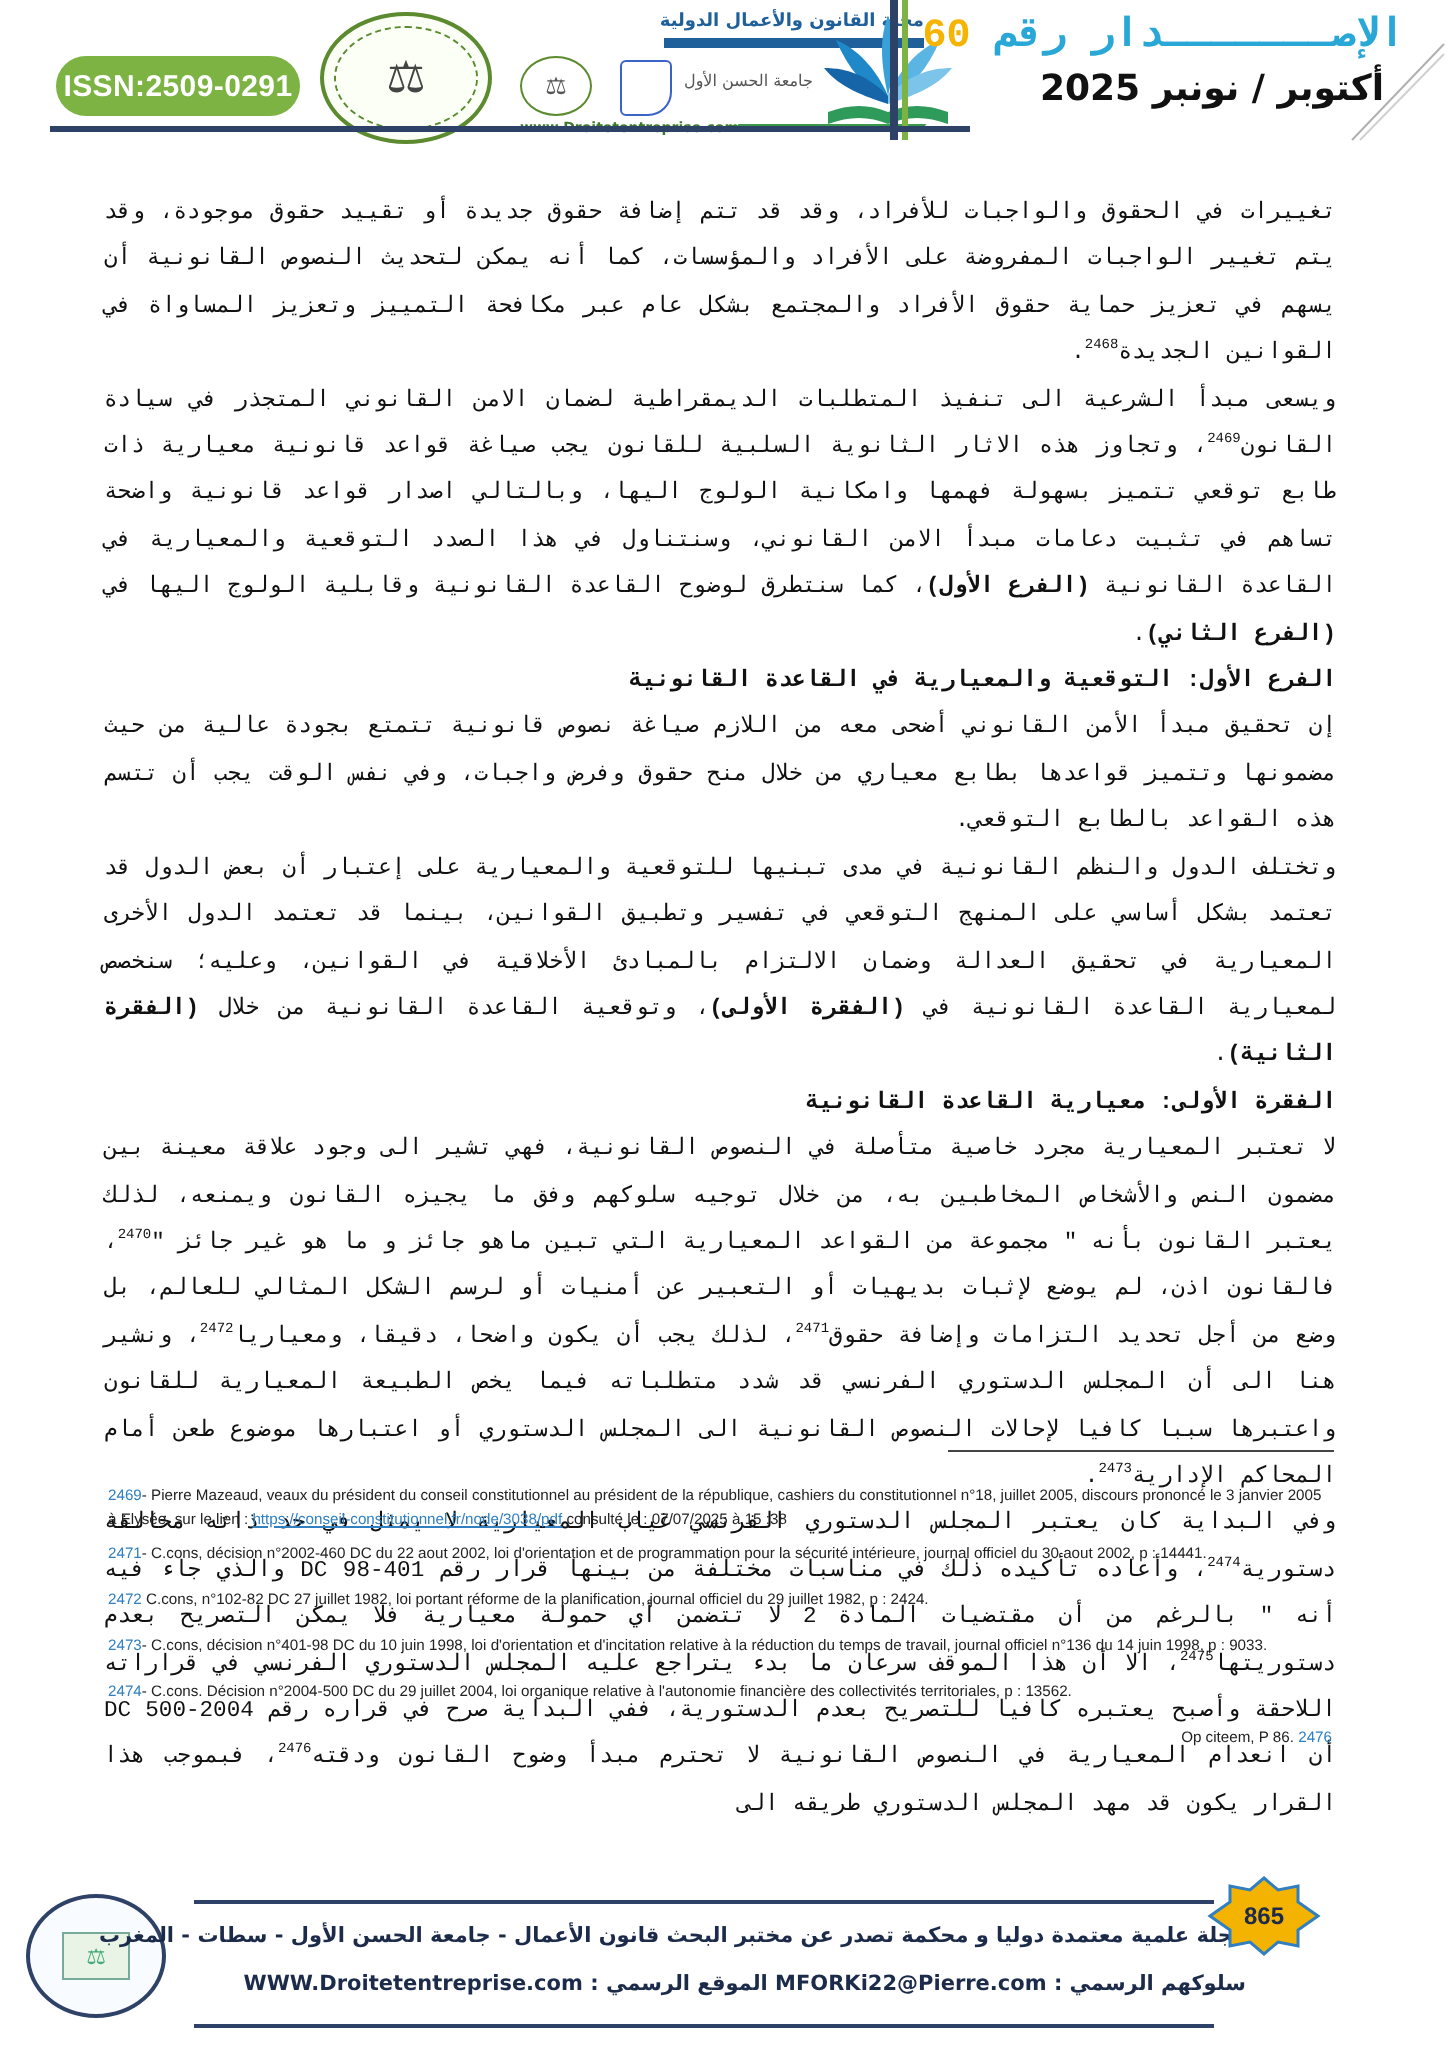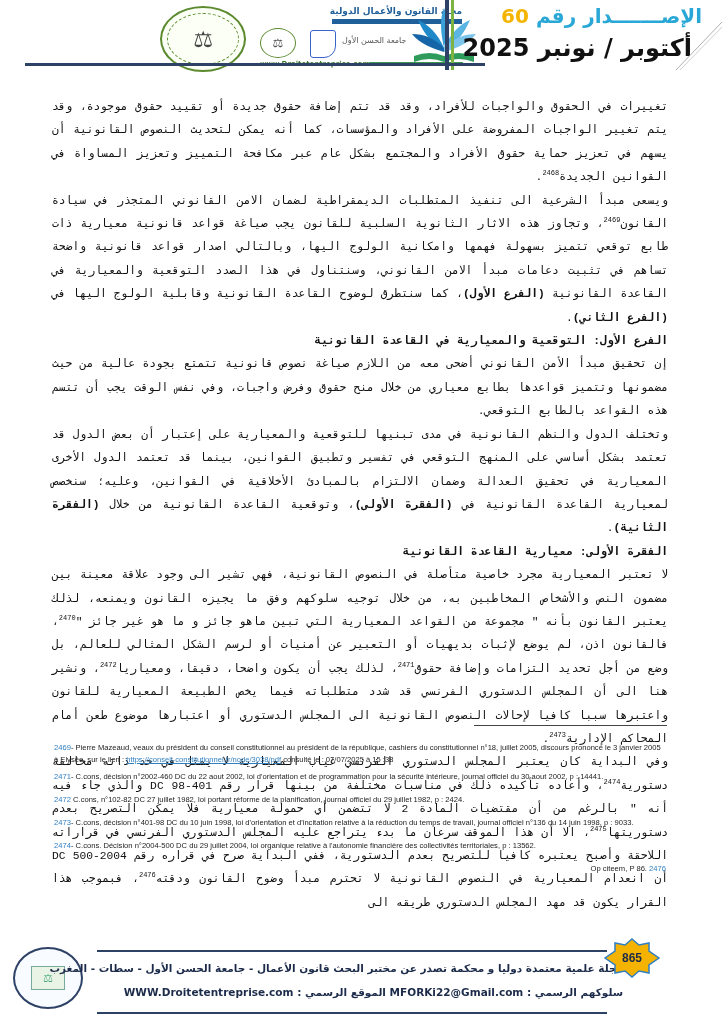--- a/index.html
+++ b/index.html
@@ -16,23 +16,23 @@
   .banner .bsub { position:absolute; right: 0; top: 13px; width: 130px; height: 5px; background: #1f5f9a; }
   .banner .mini1 { position:absolute; left: 2px; top: 22px; width: 34px; height: 28px; border-radius: 50%; border: 1.5px solid #5c8a2e; font-size: 12px; display:flex; align-items:center; justify-content:center; color:#555; }
   .banner .mini2 { position:absolute; left: 52px; top: 24px; width: 24px; height: 26px; border: 1.5px solid #3a63c9; border-radius: 3px 3px 12px 3px; }
   .banner .mini3 { position:absolute; left: 84px; top: 30px; font-size: 8px; color:#555; direction: rtl; }
   .banner .url { position:absolute; left: 2px; top: 54px; font-size: 7px; color: #3b7a2a; font-weight: bold; }
   .banner .greenline { position:absolute; left: 110px; top: 56px; width: 94px; height: 3px; background: #3b9a4a; transform: skewX(-40deg); }
   .book { position: absolute; left: 410px; top: 4px; width: 68px; height: 66px; }
   .header-rule { position: absolute; left: 25px; top: 63px; width: 460px; height: 3px; background: #2e4166; }
   .vbar1 { position: absolute; left: 445px; top: 0; width: 4px; height: 70px; background: #2e4166; }
   .vbar2 { position: absolute; left: 451px; top: 0; width: 3px; height: 70px; background: #7cb342; }
-  .issue-line { position: absolute; right: 22px; top: 4px; font-size: 20px; font-weight: bold; direction: rtl; color: #29a7d6; white-space: nowrap; }
+  .issue-line { position: absolute; right: 22px; top: 4px; font-size: 20px; font-weight: bold; direction: rtl; color: #29a7d6; white-space: nowrap; font-family: Liberation Mono, monospace; }
   .issue-line .num { color: #f4b400; }
-  .date-line { position: absolute; right: 32px; top: 34px; font-size: 24px; font-weight: bold; direction: rtl; color: #111; white-space: nowrap; }
+  .date-line { position: absolute; right: 32px; top: 34px; font-size: 18px; font-weight: bold; direction: rtl; color: #111; white-space: nowrap; }
   .slash-deco { position: absolute; right: 0; top: 18px; width: 52px; height: 55px; }
 
   
   .content { position: absolute; left: 52px; top: 96px; width: 616px; direction: rtl; text-align: justify; font-family: Liberation Mono, monospace; font-size: 11.3px; line-height: 23.4px; color: #111; }
   .content p { margin: 0; }
   .content .h { font-weight: bold; }
   .content b { font-weight: bold; }
   .content sup { font-size: 7px; line-height: 0; vertical-align: super; }
 
   
@@ -53,20 +53,21 @@
   .footer-line1 { position: absolute; left: 97px; top: 962px; width: 526px; direction: rtl; text-align: right; font-size: 10.5px; font-weight: bold; color: #1c2b4a; white-space: nowrap; }
   .footer-line2 { position: absolute; left: 97px; top: 986px; width: 526px; direction: rtl; text-align: right; font-size: 10.5px; font-weight: bold; color: #1c2b4a; white-space: nowrap; }
   .footer-line2 .ltr { direction: ltr; unicode-bidi: embed; }
   .page-badge { position: absolute; left: 603px; top: 938px; width: 58px; height: 40px; }
   .page-badge .num { position:absolute; left:0; top:0; width:58px; height:40px; display:flex; align-items:center; justify-content:center; font-family: "Liberation Sans", sans-serif; font-weight: bold; font-size: 12px; color: #1c2b4a; }
 </style>
 </head>
 <body>
 
 <div class="header">
+  <div class="issn">ISSN:2509-0291</div>
 
   <div class="logo-lab" title="">
     <div class="ring"></div>
     <span class="scale">⚖</span>
   </div>
 
   <div class="banner">
     <div class="btitle">مجلة القانون والأعمال الدولية</div>
     <div class="bsub"></div>
     <div class="mini1">⚖</div>
@@ -128,21 +129,21 @@
   <div class="fn"><span class="n">2474</span><span>- </span><span>C.cons. Décision n°2004-500 DC du 29 juillet 2004, loi organique relative à l'autonomie financière des collectivités territoriales, p :  13562.</span></div>
   <div class="fn right"><span>Op citeem, P 86.  </span><span class="n">2476</span></div>
 </div>
 
 <div class="seal">
   <div class="inner">⚖</div>
 </div>
 <div class="frule top"></div>
 <div class="footer-line1">مجلة علمية معتمدة  دوليا و محكمة تصدر عن مختبر البحث قانون الأعمال - جامعة الحسن الأول - سطات - المغرب</div>
 <div class="footer-line2">
-  <span>سلوكهم الرسمي : </span><span class="ltr">MFORKi22@Gmail.com</span><span> الموقع الرسمي : </span><span class="ltr">WWW.Droitetentreprise.com</span>
+  <span>سلوكهم الرسمي : </span><span class="ltr">MFORKi22@Pierre.com</span><span> الموقع الرسمي : </span><span class="ltr">WWW.Droitetentreprise.com</span>
 </div>
 <div class="frule bot"></div>
 
 <div class="page-badge">
   <svg width="58" height="40" viewBox="0 0 58 40">
     <polygon points="29,1 36,7 46,5 46,13 56,20 46,27 46,35 36,33 29,39 22,33 12,35 12,27 2,20 12,13 12,5 22,7" fill="#f5b301" stroke="#2f7fc1" stroke-width="1.5"></polygon>
   </svg>
   <div class="num">865</div>
 </div>
 

